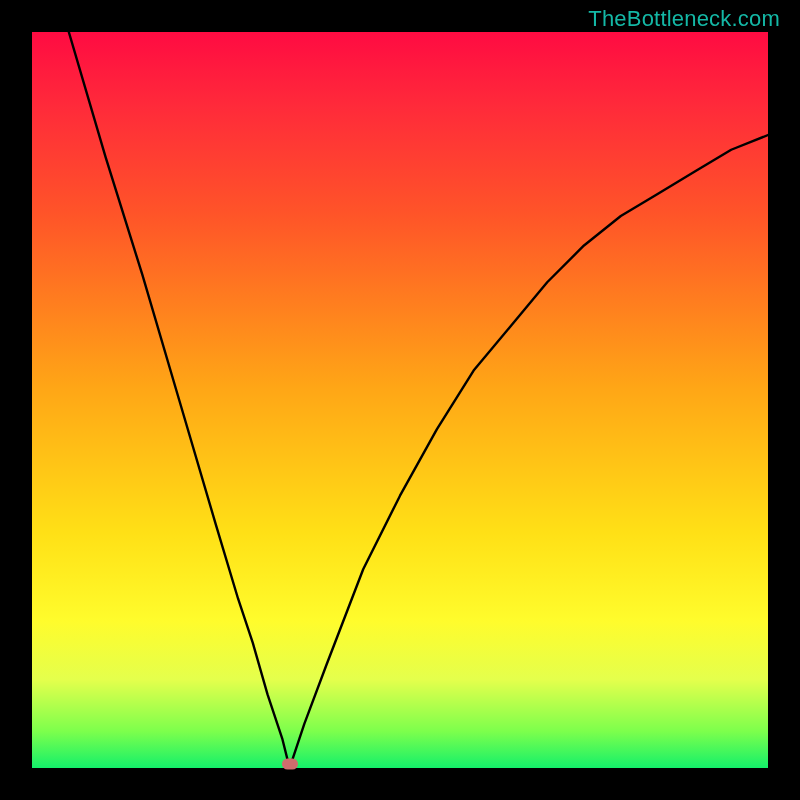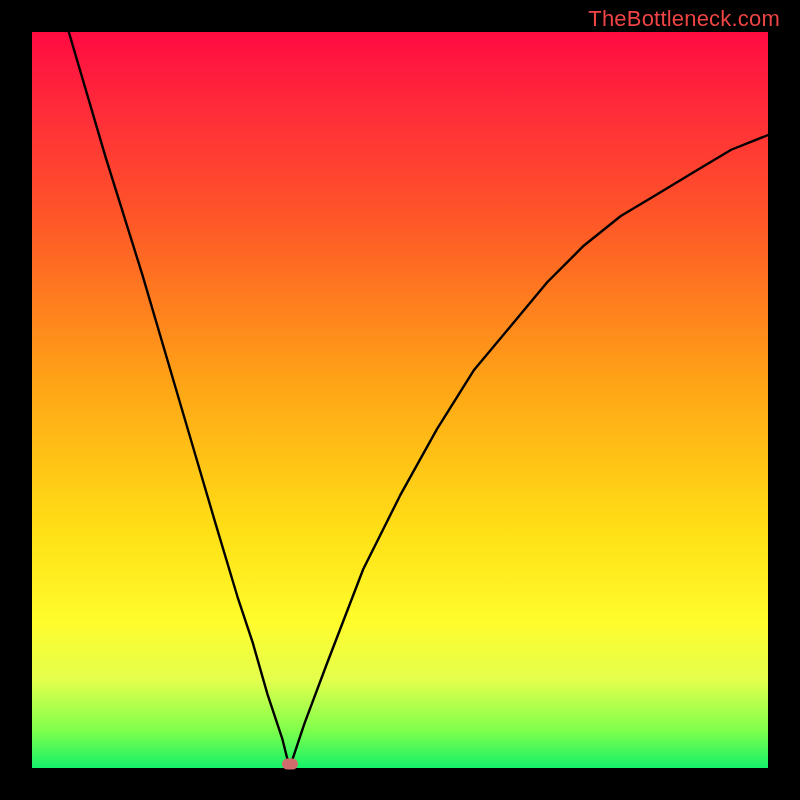--- a/index.html
+++ b/index.html
@@ -51,21 +51,21 @@
     border-radius: 6px;
     background: #cf6d6d;
     transform: translate(-50%, -50%);
   }
   .watermark {
     position: absolute;
     top: 6px;
     right: 20px;
     font-size: 22px;
     font-weight: 500;
-    color: #ef4444;
+    color: #14b8a6;
     letter-spacing: 0.2px;
     user-select: none;
   }
 </style>
 </head>
 <body>
 
 <div class="frame">
 
   <div class="plot-area">

